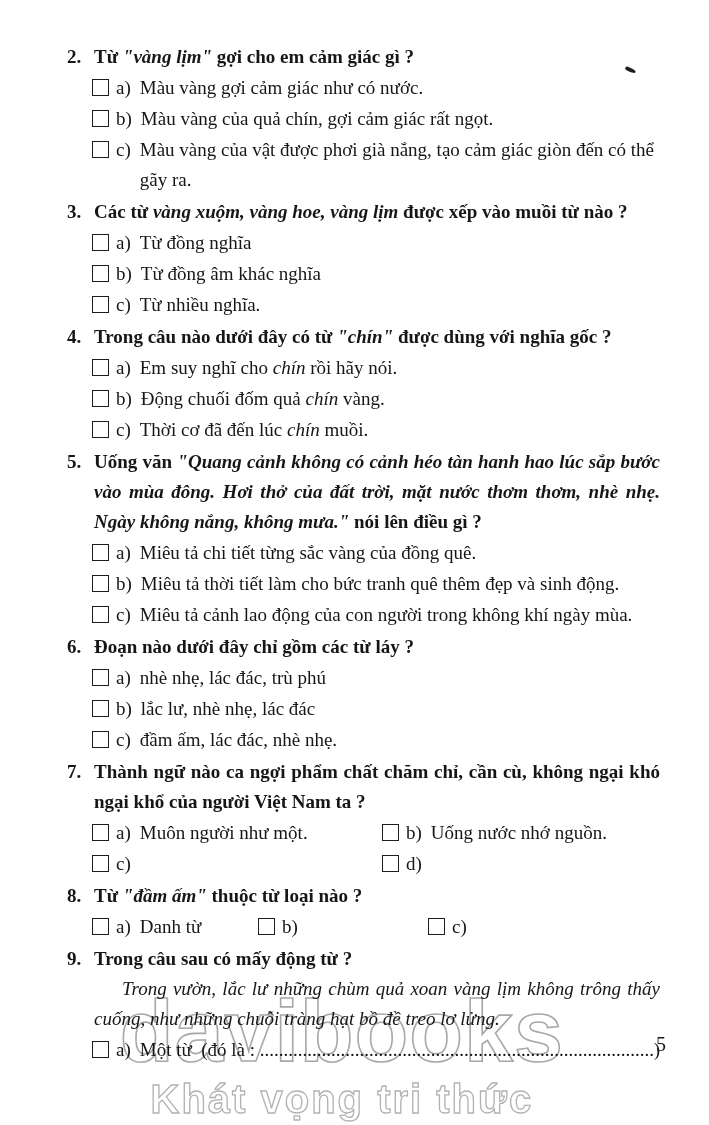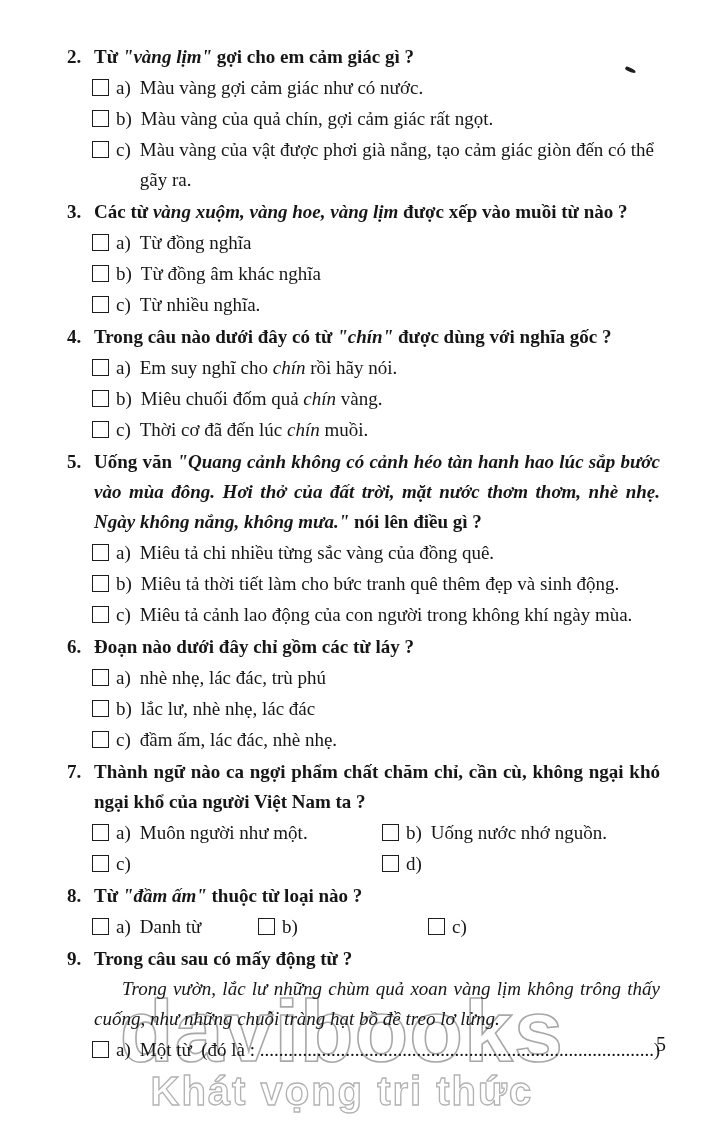--- a/index.html
+++ b/index.html
@@ -65,21 +65,21 @@
     font-size:88px; line-height:78px; font-weight:700;
     color:#ffffff;
     -webkit-text-stroke:1.6px #a8a8a8;
     letter-spacing:1px;
   }
   .wm-slogan {
     font-size:40px; line-height:42px; font-weight:700;
     color:#ffffff;
     -webkit-text-stroke:1.3px #b2b2b2;
     letter-spacing:2px;
-    margin-top:0px;
+    margin-top:8px;
   }
   .page-number {
     position:absolute; left:656px; top:1033px;
     font-size:20px; z-index:2;
   }
   .scan-mark {
     position:absolute; left:625px; top:68px;
     width:11px; height:4px;
     background:#1e1e1e;
     border-radius:40% 60% 60% 40%;
@@ -145,39 +145,39 @@
         </div>
         <div class="options stack">
           <div class="option">
             <span class="checkbox"></span>
             <span class="olabel">a)</span>
             <span class="otext"><span>Em suy nghĩ cho </span><span class="it">chín</span><span> rồi hãy nói.</span></span>
           </div>
           <div class="option">
             <span class="checkbox"></span>
             <span class="olabel">b)</span>
-            <span class="otext"><span>Miêu chuối đốm quả </span><span class="it">chín</span><span> vàng.</span></span>
+            <span class="otext"><span>Động chuối đốm quả </span><span class="it">chín</span><span> vàng.</span></span>
           </div>
           <div class="option">
             <span class="checkbox"></span>
             <span class="olabel">c)</span>
             <span class="otext"><span>Thời cơ đã đến lúc </span><span class="it">chín</span><span> muồi.</span></span>
           </div>
         </div>
       </div>
       <div class="question">
         <div class="stem">
           <span class="qnum">5.</span>
           <span class="stem-text"><span>Uống văn </span><span class="it">"Quang cảnh không có cảnh héo tàn hanh hao lúc sắp bước vào mùa đông. Hơi thở của đất trời, mặt nước thơm thơm, nhè nhẹ. Ngày không nắng, không mưa."</span><span> nói lên điều gì ?</span></span>
         </div>
         <div class="options stack">
           <div class="option">
             <span class="checkbox"></span>
             <span class="olabel">a)</span>
-            <span class="otext"><span>Miêu tả chi nhiều từng sắc vàng của đồng quê.</span></span>
+            <span class="otext"><span>Miêu tả chi tiết từng sắc vàng của đồng quê.</span></span>
           </div>
           <div class="option">
             <span class="checkbox"></span>
             <span class="olabel">b)</span>
             <span class="otext"><span>Miêu tả thời tiết làm cho bức tranh quê thêm đẹp và sinh động.</span></span>
           </div>
           <div class="option">
             <span class="checkbox"></span>
             <span class="olabel">c)</span>
             <span class="otext"><span>Miêu tả cảnh lao động của con người trong không khí ngày mùa.</span></span>

